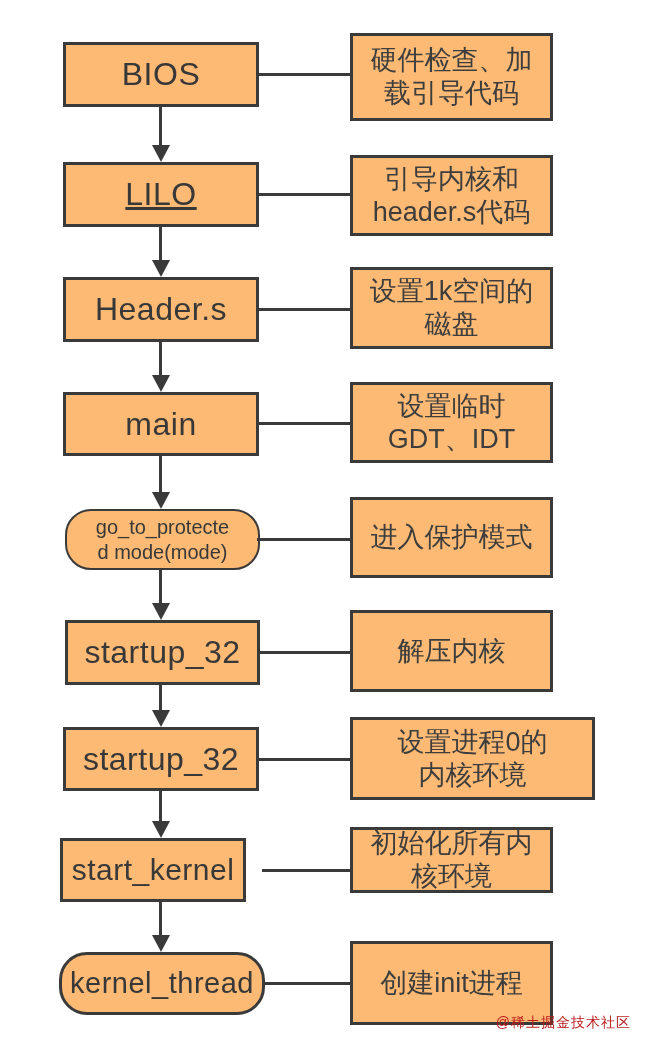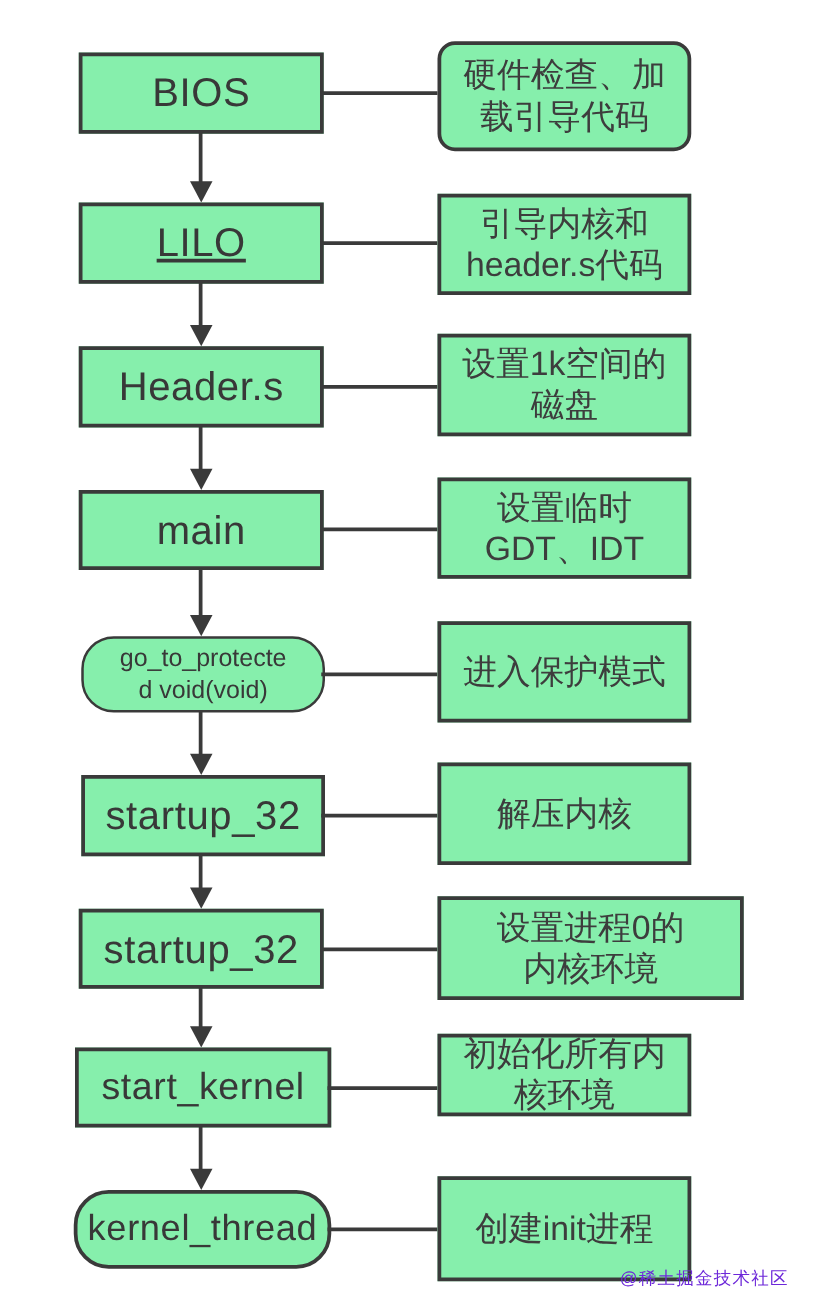--- a/index.html
+++ b/index.html
@@ -8,21 +8,21 @@
     width: 655px;
     height: 1050px;
     background: #ffffff;
     font-family: "Liberation Sans", "DejaVu Sans", sans-serif;
     overflow: hidden;
   }
   .node {
     position: absolute;
     box-sizing: border-box;
     border: 3px solid #3a3a3a;
-    background: #86efac;
+    background: #fdba74;
     display: flex;
     flex-direction: column;
     align-items: center;
     justify-content: center;
     color: #383838;
   }
   .left-node  { font-size: 32px; letter-spacing: 0.5px; }
   .left-node.small { font-size: 20px; line-height: 25px; letter-spacing: 0; border-width: 2px; }
   .left-node.mid   { font-size: 30px; }
   .left-node.mid2  { font-size: 29px; border-radius: 28px; }
@@ -46,34 +46,34 @@
     height: 0;
     border-left: 9px solid transparent;
     border-right: 9px solid transparent;
     border-top: 17px solid #3a3a3a;
   }
   .watermark {
     position: absolute;
     top: 1014px;
     right: 24px;
     font-size: 14px;
-    color: #6d28d9;
+    color: #b91c1c;
     letter-spacing: 1px;
   }
 </style>
 </head>
 <body>
 
 <div class="canvas">
 
   <div class="node left-node" style="left:63px; top:42px; width:196px; height:65px;">
     <div class="line">BIOS</div>
   </div>
   <div class="h-connector" style="left:256px; top:73px; width:94px;"></div>
-  <div class="node right-node" style="left:350px; top:33px; width:203px; height:88px;border-radius:14px;">
+  <div class="node right-node" style="left:350px; top:33px; width:203px; height:88px;">
     <div class="line">硬件检查、加</div>
     <div class="line">载引导代码</div>
   </div>
   <div class="arrow-shaft" style="top:106px; height:40px;"></div>
   <div class="arrow-head" style="top:145px;"></div>
 
   <div class="node left-node" style="left:63px; top:162px; width:196px; height:65px;text-decoration:underline;">
     <div class="line">LILO</div>
   </div>
   <div class="h-connector" style="left:256px; top:193px; width:94px;"></div>
@@ -101,21 +101,21 @@
   <div class="h-connector" style="left:256px; top:422px; width:94px;"></div>
   <div class="node right-node" style="left:350px; top:382px; width:203px; height:81px;">
     <div class="line">设置临时</div>
     <div class="line">GDT、IDT</div>
   </div>
   <div class="arrow-shaft" style="top:455px; height:38px;"></div>
   <div class="arrow-head" style="top:492px;"></div>
 
   <div class="node left-node small" style="left:65px; top:509px; width:195px; height:61px;border-radius:26px;">
     <div class="line">go_to_protecte</div>
-    <div class="line">d void(void)</div>
+    <div class="line">d mode(mode)</div>
   </div>
   <div class="h-connector" style="left:257px; top:538px; width:93px;"></div>
   <div class="node right-node" style="left:350px; top:497px; width:203px; height:81px;">
     <div class="line">进入保护模式</div>
   </div>
   <div class="arrow-shaft" style="top:569px; height:35px;"></div>
   <div class="arrow-head" style="top:603px;"></div>
 
   <div class="node left-node" style="left:65px; top:620px; width:195px; height:65px;">
     <div class="line">startup_32</div>
@@ -131,21 +131,21 @@
     <div class="line">startup_32</div>
   </div>
   <div class="h-connector" style="left:256px; top:758px; width:94px;"></div>
   <div class="node right-node" style="left:350px; top:717px; width:245px; height:83px;">
     <div class="line">设置进程0的</div>
     <div class="line">内核环境</div>
   </div>
   <div class="arrow-shaft" style="top:790px; height:32px;"></div>
   <div class="arrow-head" style="top:821px;"></div>
 
-  <div class="node left-node mid" style="left:60px; top:838px; width:205px; height:64px;">
+  <div class="node left-node mid" style="left:60px; top:838px; width:186px; height:64px;">
     <div class="line">start_kernel</div>
   </div>
   <div class="h-connector" style="left:262px; top:869px; width:88px;"></div>
   <div class="node right-node" style="left:350px; top:827px; width:203px; height:66px;">
     <div class="line">初始化所有内</div>
     <div class="line">核环境</div>
   </div>
   <div class="arrow-shaft" style="top:901px; height:35px;"></div>
   <div class="arrow-head" style="top:935px;"></div>
 

